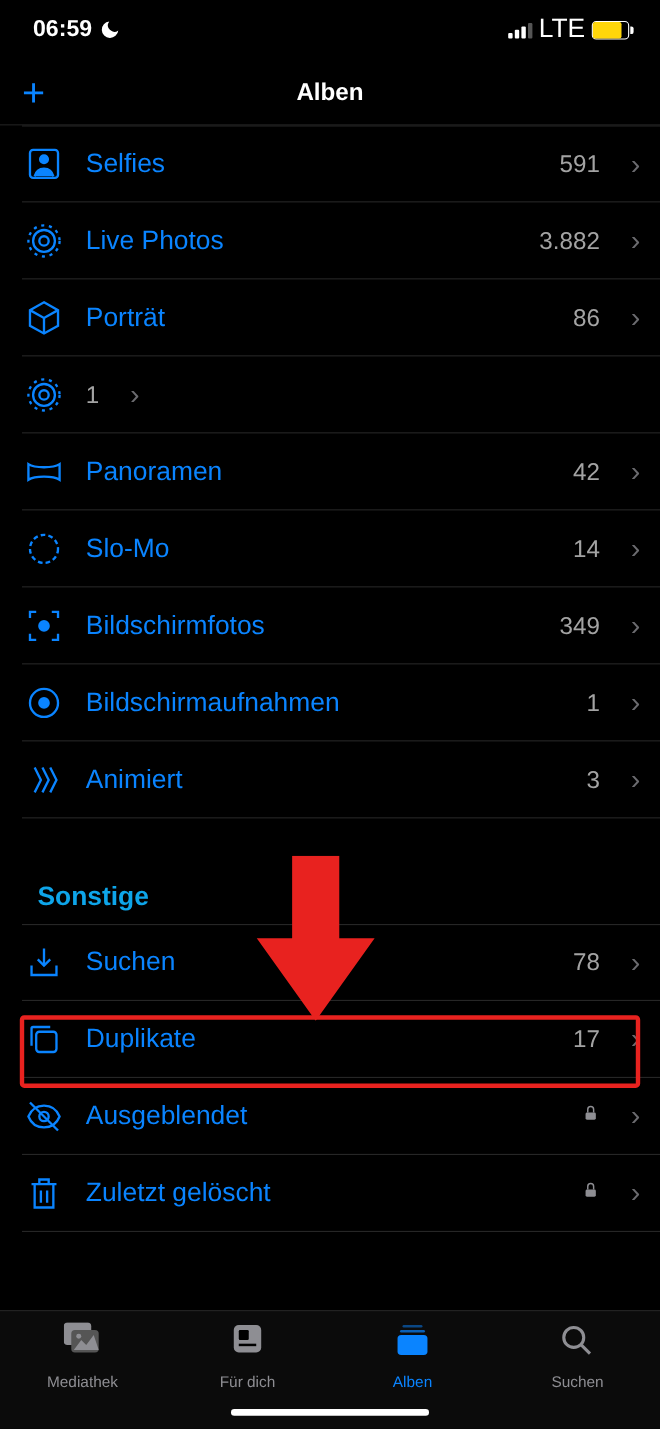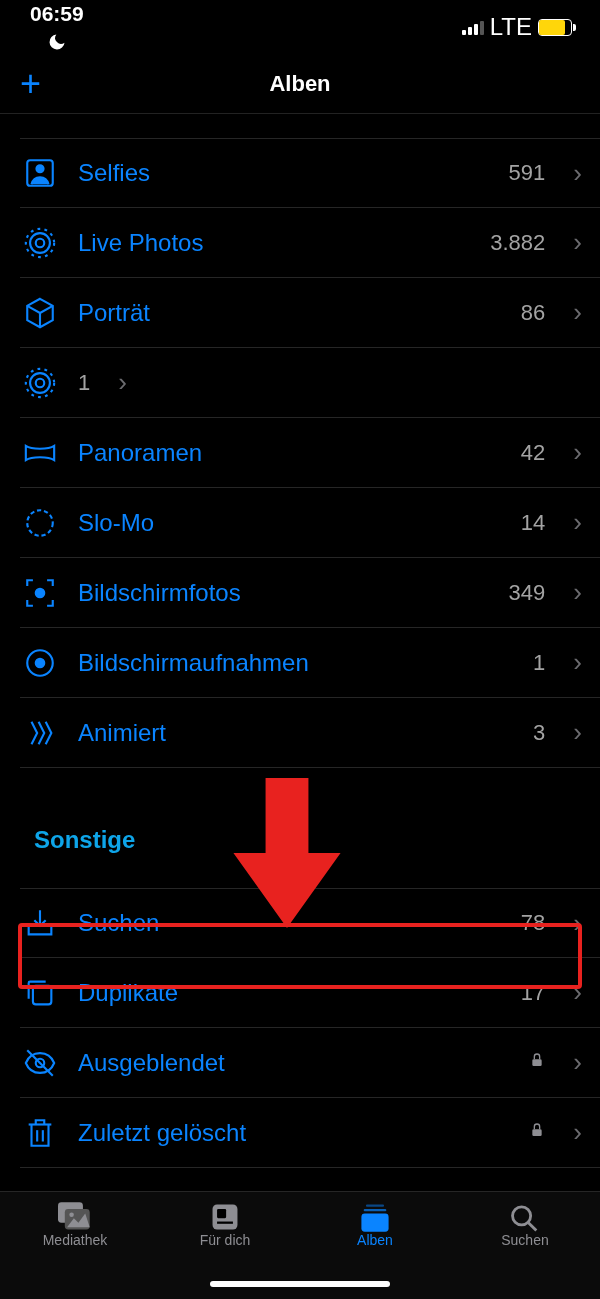--- a/index.html
+++ b/index.html
@@ -16,21 +16,21 @@
     
     .status-bar {
       display: flex;
       justify-content: space-between;
       align-items: center;
       height: 54px;
       padding: 0 28px 0 30px;
       font-size: 21px;
       font-weight: 600;
     }
-    .status-left { display: flex; align-items: center; gap: 6px; flex-direction: column; }
+    .status-left { display: flex; align-items: center; gap: 6px; }
     .status-right { display: flex; align-items: center; gap: 6px; }
     .battery {
       width: 34px; height: 17px; border: 1.5px solid #fff; border-radius: 4px;
       position: relative; display: flex; align-items: center;
     }
     .battery::after { content: ""; position: absolute; right: -5px; top: 4px; width: 3px; height: 7px; background: #fff; border-radius: 0 2px 2px 0; }
     .battery-fill { width: 80%; height: 100%; background: #ffd60a; border-radius: 2px; }
     .signal { display: inline-flex; align-items: flex-end; gap: 2px; height: 15px; }
     .signal span { width: 4px; background: #fff; border-radius: 1px; }
     .signal span:nth-child(1){height:5px;} .signal span:nth-child(2){height:8px;} .signal span:nth-child(3){height:11px;} .signal span:nth-child(4){height:14px; background:#555;}
@@ -45,21 +45,21 @@
       position: relative;
       border-bottom: 0.5px solid #222;
     }
     .nav-title { font-size: 22px; font-weight: 600; }
     .nav-add {
       position: absolute; left: 20px; top: 50%; transform: translateY(-50%);
       color: #0a84ff; font-size: 36px; font-weight: 300; line-height: 1;
     }
 
     
-    .list { padding: 0; margin-top: 24px; }
+    .list { padding: 0; }
     .section-title {
       font-size: 24px; font-weight: 700; color: #0ea5e9;
       padding: 58px 34px 10px;
     }
     .row {
       display: flex; align-items: center;
       height: 70px;
       padding: 0 0 0 20px;
       color: #0a84ff;
     }
@@ -99,21 +99,21 @@
     .tab-bar {
       position: absolute; bottom: 0; left: 0; right: 0;
       height: 108px;
       background: #0b0b0b;
       border-top: 0.5px solid #262626;
       display: flex; justify-content: space-around; align-items: flex-start;
       padding-top: 10px;
     }
     .tab {
       display: flex; flex-direction: column; align-items: center;
-      color: #8e8e93; font-size: 14px; gap: 0;
+      color: #8e8e93; font-size: 14px; gap: 16px;
       width: 120px;
     }
     .tab.active { color: #0a84ff; }
     .tab svg { width: 34px; height: 30px; }
 
     .home-indicator {
       position: absolute; bottom: 12px; left: 50%; transform: translateX(-50%);
       width: 180px; height: 6px; background: #fff; border-radius: 3px;
     }
   </style>

